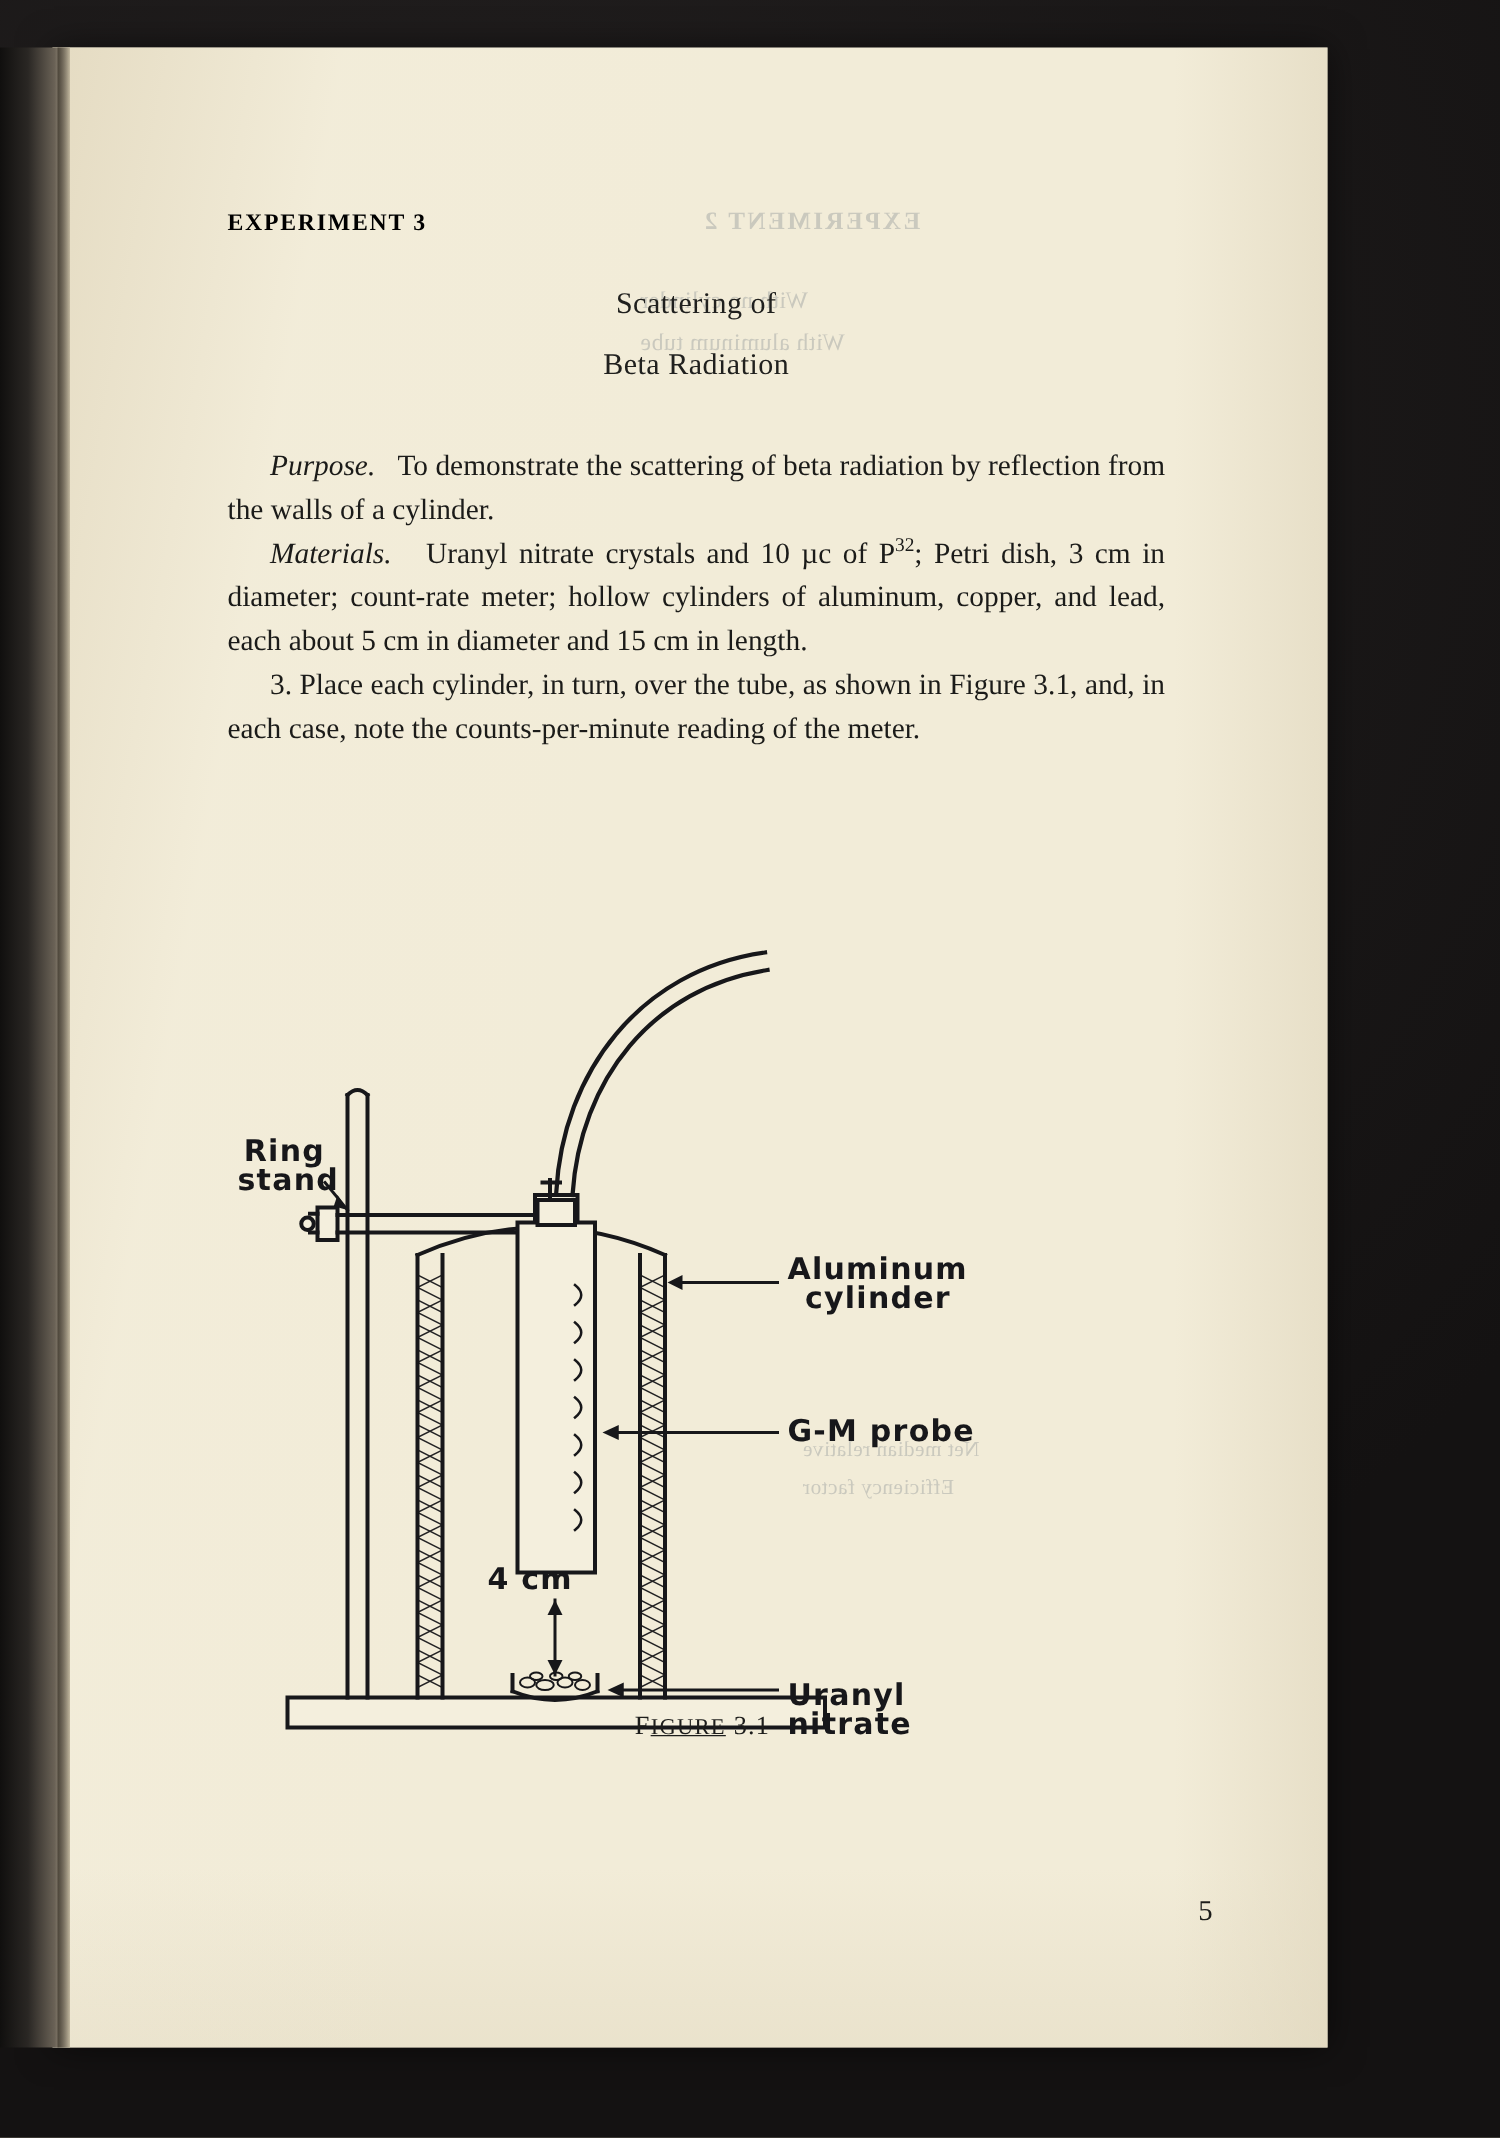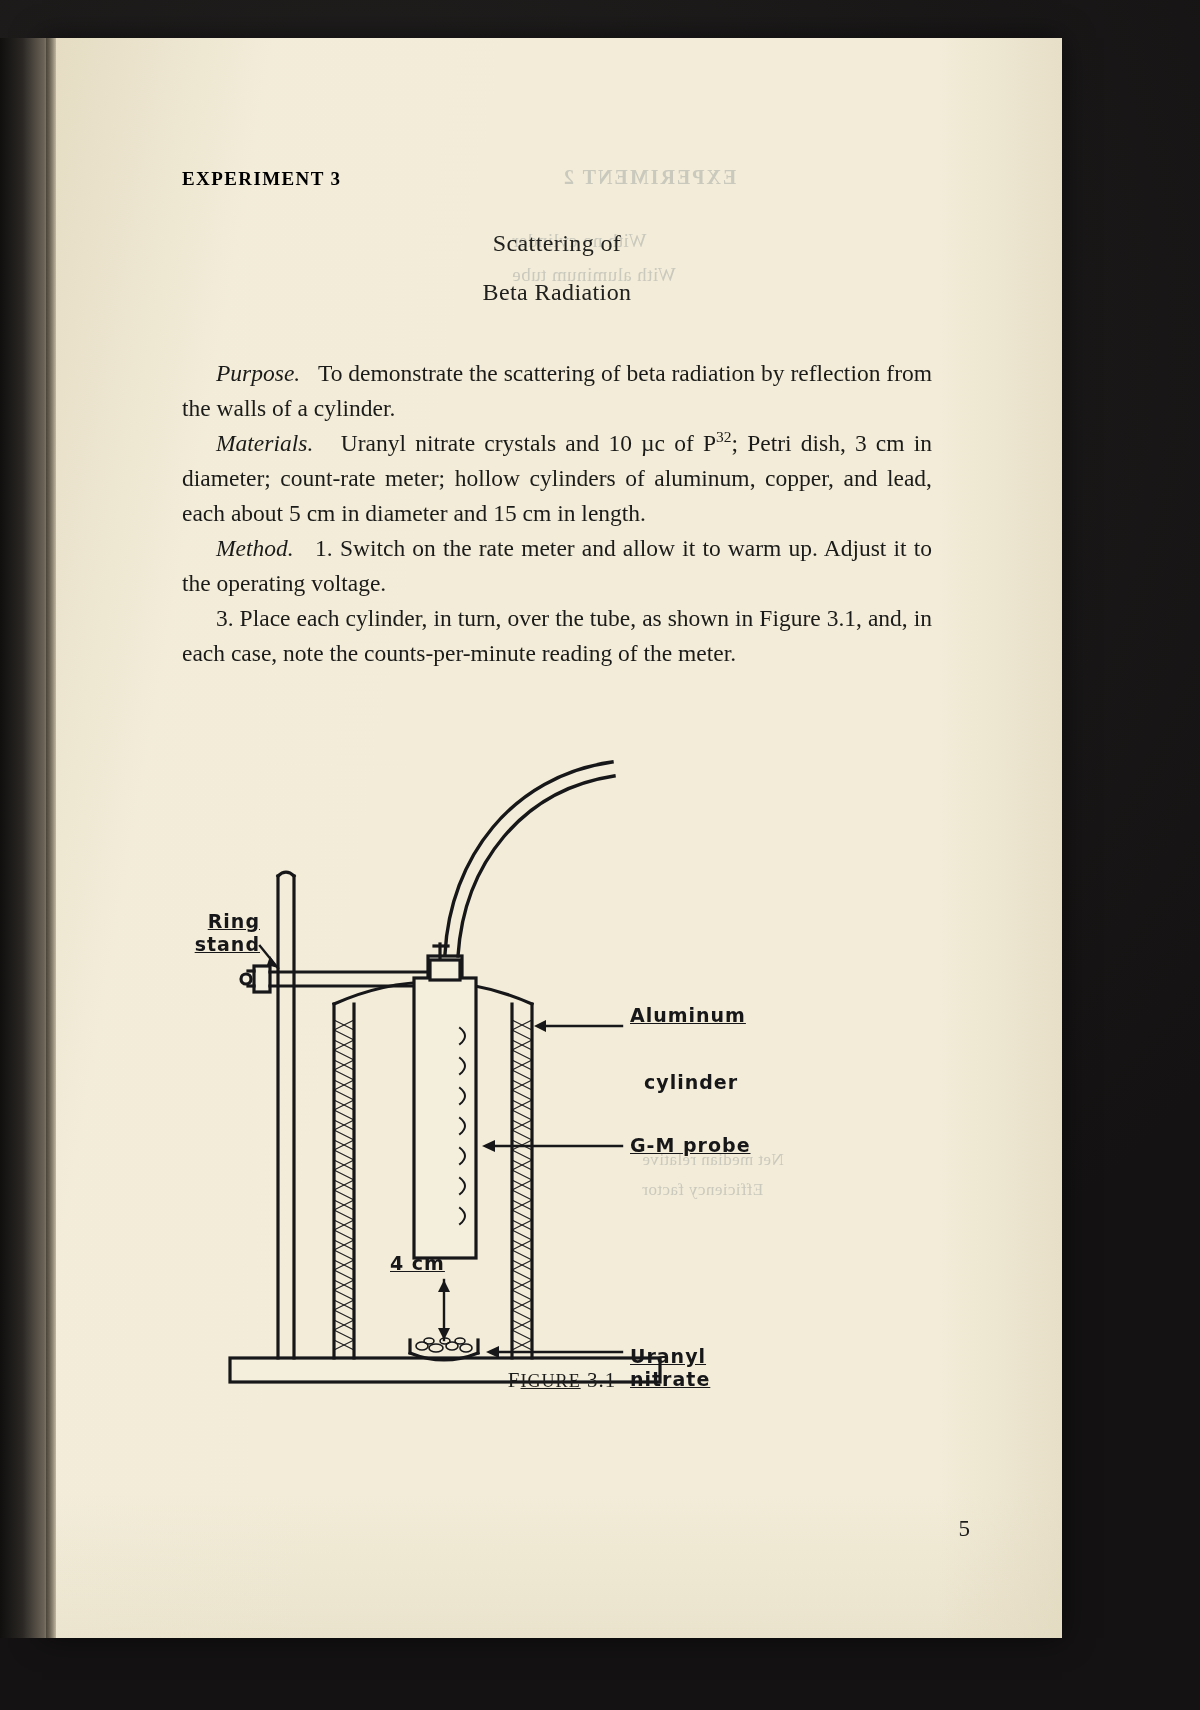--- a/index.html
+++ b/index.html
@@ -124,26 +124,25 @@
     text-align: center;
     font-size: 21px;
     letter-spacing: 1px;
     color: #1d1d1b;
   }
   .smallcap { font-size: 0.86em; text-decoration: underline; }
 
   .fig-label {
     position: absolute;
     font-family: "DejaVu Sans", sans-serif;
-    font-size: 19px;
+    font-size: 24px;
     font-weight: 700;
     letter-spacing: 1px;
     color: #17171a;
     line-height: 23px;
-    text-decoration: underline;
   }
 
   .page-num {
     position: absolute;
     right: 92px;
     bottom: 96px;
     font-size: 23px;
     color: #1d1d1b;
   }
 </style>
@@ -173,24 +172,20 @@
         <p class="para">
           <span class="lead">Purpose.</span>
           &nbsp;&nbsp;<span>To demonstrate the scattering of beta radiation by reflection from the walls of a cylinder.</span>
         </p>
 
         <p class="para">
           <span class="lead">Materials.</span>
           &nbsp;&nbsp;<span>Uranyl nitrate crystals and 10 µc of P</span><sup>32</sup><span>; Petri dish, 3 cm in diameter; count-rate meter; hollow cylinders of aluminum, copper, and lead, each about 5 cm in diameter and 15 cm in length.</span>
         </p>
 
-        <p class="para">
-          <span class="lead">Method.</span>
-          &nbsp;&nbsp;<span>1. Switch on the rate meter and allow it to warm up. Adjust it to the operating voltage.</span>
-        </p>
 
 
         <p class="para">
           <span>3. Place each cylinder, in turn, over the tube, as shown in Figure 3.1, and, in each case, note the counts-per-minute reading of the meter.</span>
         </p>
 
       </div>
     </div>
 
     <div class="figure-wrap">
@@ -381,21 +376,21 @@
         </g>
       </svg>
 
       <div class="fig-label" style="left:8px; top:182px; text-align:right; width:70px;">
         <span>Ring</span><br>
         <span>stand</span>
       </div>
 
       <div class="fig-label" style="left:448px; top:276px;">
         <span>Aluminum</span><br>
-        <span style="margin-left:14px; display:inline-block;margin-top:44px;">cylinder</span>
+        <span style="margin-left:14px; display:inline-block;">cylinder</span>
       </div>
 
       <div class="fig-label" style="left:448px; top:406px;">G-M probe</div>
 
       <div class="fig-label" style="left:208px; top:524px;">4 cm</div>
 
       <div class="fig-label" style="left:448px; top:602px;margin-top:15px;">
         <span>Uranyl</span><br>
         <span>nitrate</span>
       </div>

